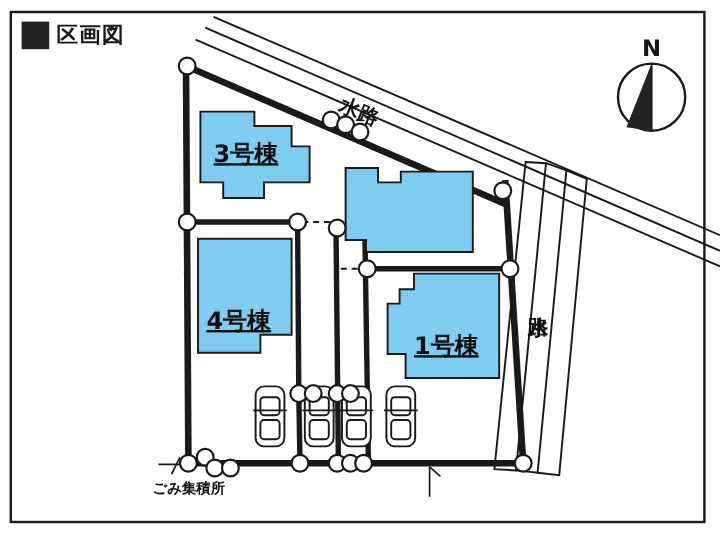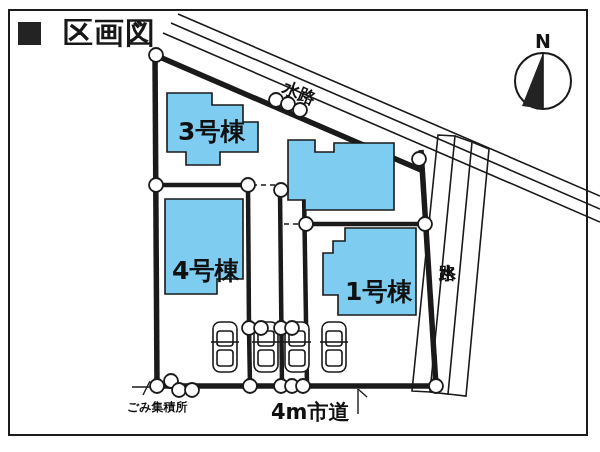--- a/index.html
+++ b/index.html
@@ -38,45 +38,44 @@
     align-items: center;
     gap: 6px;
     z-index: 30;
   }
   #title-square {
     width: 23px;
     height: 23px;
     background: #232323;
   }
   #title-text {
-    font-size: 30px;
+    font-size: 18px;
     font-weight: 700;
     color: #171717;
     letter-spacing: 1px;
     line-height: 1;
     font-family: "DejaVu Sans", "Liberation Sans", sans-serif;
-    margin-left: 16px;
   }
   #map-svg {
     position: absolute;
     left: 0;
     top: 0;
     width: 600px;
     height: 452px;
     z-index: 10;
   }
   .map-label {
     position: absolute;
     z-index: 25;
     color: #101010;
     font-weight: 700;
     white-space: nowrap;
     font-family: "DejaVu Sans", "Liberation Sans", sans-serif;
   }
-  .bldg-label { font-size: 25px; }
+  .bldg-label { font-size: 20px; text-decoration: underline; }
   .vert-label {
     writing-mode: vertical-rl;
     text-orientation: upright;
   }
   #compass {
     position: absolute;
     left: 512px;
     top: 30px;
     width: 62px;
     height: 82px;
@@ -229,21 +228,20 @@
   </svg>
 
   <div class="map-label bldg-label" style="left:345px; top:275px;">1号棟</div>
   <div class="map-label bldg-label" style="left:178px; top:115px;">3号棟</div>
   <div class="map-label bldg-label" style="left:172px; top:254px;">4号棟</div>
 
   <div class="map-label" style="left:288px; top:76px; font-size:17px; transform:rotate(23deg); transform-origin:left top;">水路</div>
 
   <div class="map-label vert-label" style="left:437px; top:250px; font-size:17px;">水路</div>
 
-  <div class="map-label" style="left:271px; top:398px; font-size:21px;">4m市道</div>
 
   <div class="map-label" style="left:93px; top:399px; font-size:12px;margin-left:34px;">ごみ集積所</div>
 
   <div id="compass">
     <div id="compass-n">N</div>
     <svg width="62" height="62" style="position:absolute; left:0; top:20px;">
       <circle cx="31" cy="31" r="28" fill="#ffffff" stroke="#1a1a1a" stroke-width="2"></circle>
       <polygon points="31,3 31,59 10,56" fill="#232323"></polygon>
       <line x1="31" y1="3" x2="31" y2="59" stroke="#1a1a1a" stroke-width="1.6"></line>
     </svg>

